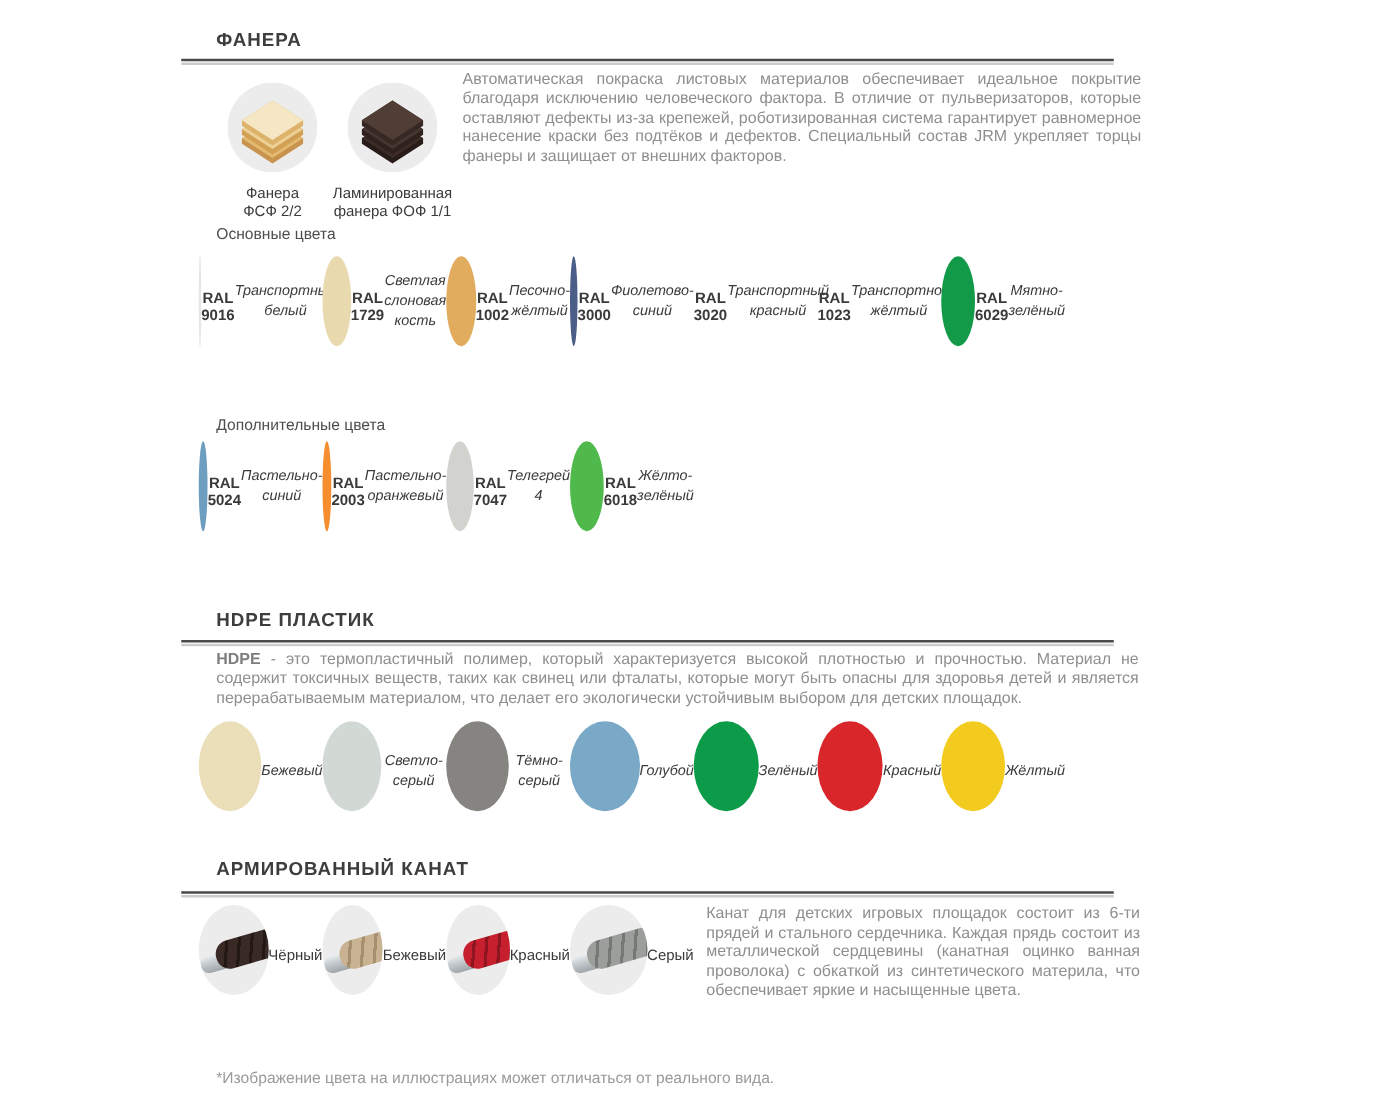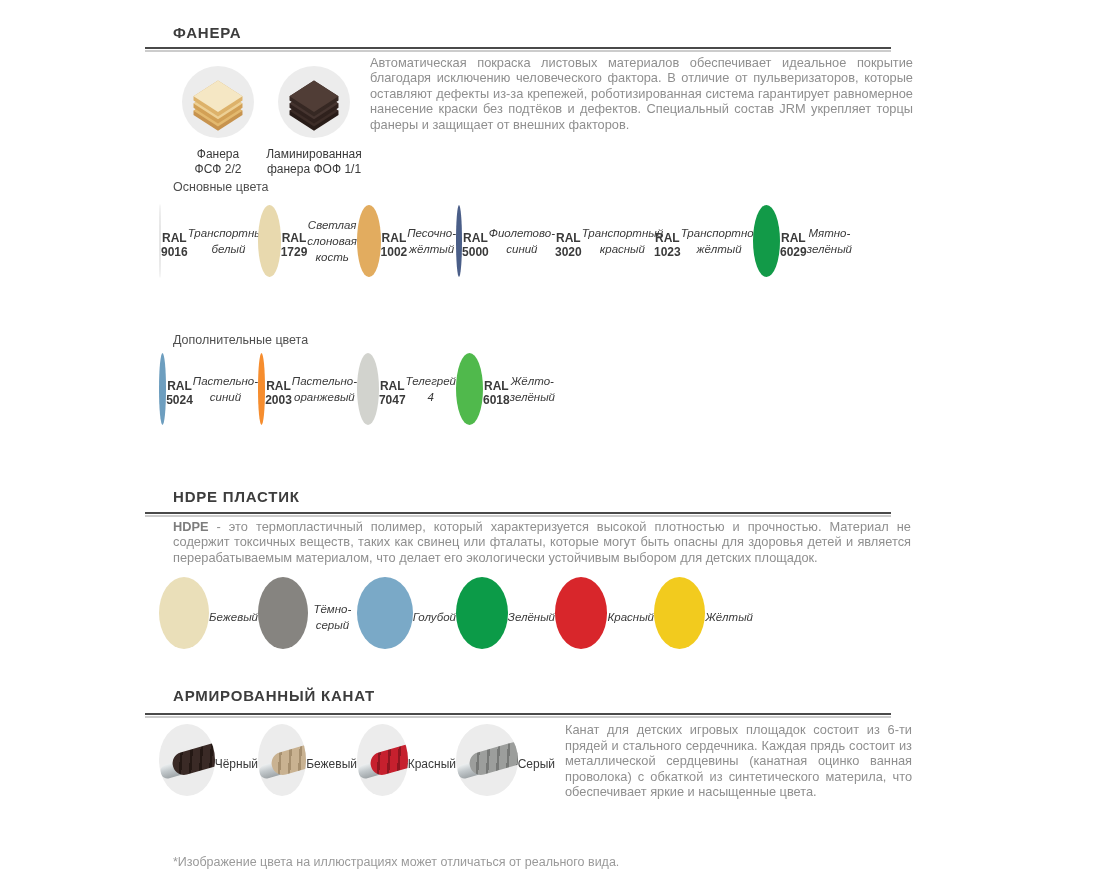--- a/index.html
+++ b/index.html
@@ -102,21 +102,21 @@
 слоновая кость</div>
     </div>
     <div class="swatch-col">
       <div class="swatch" style="background-color: rgb(226, 172, 95);"></div>
       <div class="swatch-code">RAL 1002</div>
       <div class="swatch-name">Песочно-
 жёлтый</div>
     </div>
     <div class="swatch-col">
       <div class="swatch" style="background-color: rgb(74, 94, 136);"></div>
-      <div class="swatch-code">RAL 5000</div>
+      <div class="swatch-code">RAL 3000</div>
       <div class="swatch-name">Фиолетово-
 синий</div>
     </div>
     <div class="swatch-col">
       <div class="swatch" style="background-color: rgb(215, 33, 30);"></div>
       <div class="swatch-code">RAL 3020</div>
       <div class="swatch-name">Транспортный
 красный</div>
     </div>
     <div class="swatch-col">
@@ -164,20 +164,24 @@
   <div class="rule" style="top:496px;"></div>
 
   <div class="body-text" style="left:173px;top:503px;width:738px;"><b>HDPE</b><span> - это термопластичный полимер, который характеризуется высокой плотностью и прочностью. Материал не содержит токсичных веществ, таких как свинец или фталаты, которые могут быть опасны для здоровья детей и является перерабатываемым материалом, что делает его экологически устойчивым выбором для детских площадок.</span></div>
 
   <div class="swatch-row" style="top:561px;">
     <div class="swatch-col">
       <div class="swatch" style="background-color: rgb(234, 223, 185);"></div>
       <div class="swatch-name" style="margin-top:7px;">Бежевый</div>
     </div>
     <div class="swatch-col">
+      <div class="swatch" style="background-color: rgb(210, 217, 213);"></div>
+      <div class="swatch-name" style="margin-top:7px;">Светло-серый</div>
+    </div>
+    <div class="swatch-col">
       <div class="swatch" style="background-color: rgb(134, 132, 128);"></div>
       <div class="swatch-name" style="margin-top:7px;">Тёмно-серый</div>
     </div>
     <div class="swatch-col">
       <div class="swatch" style="background-color: rgb(122, 169, 199);"></div>
       <div class="swatch-name" style="margin-top:7px;">Голубой</div>
     </div>
     <div class="swatch-col">
       <div class="swatch" style="background-color: rgb(12, 155, 72);"></div>
       <div class="swatch-name" style="margin-top:7px;">Зелёный</div>

